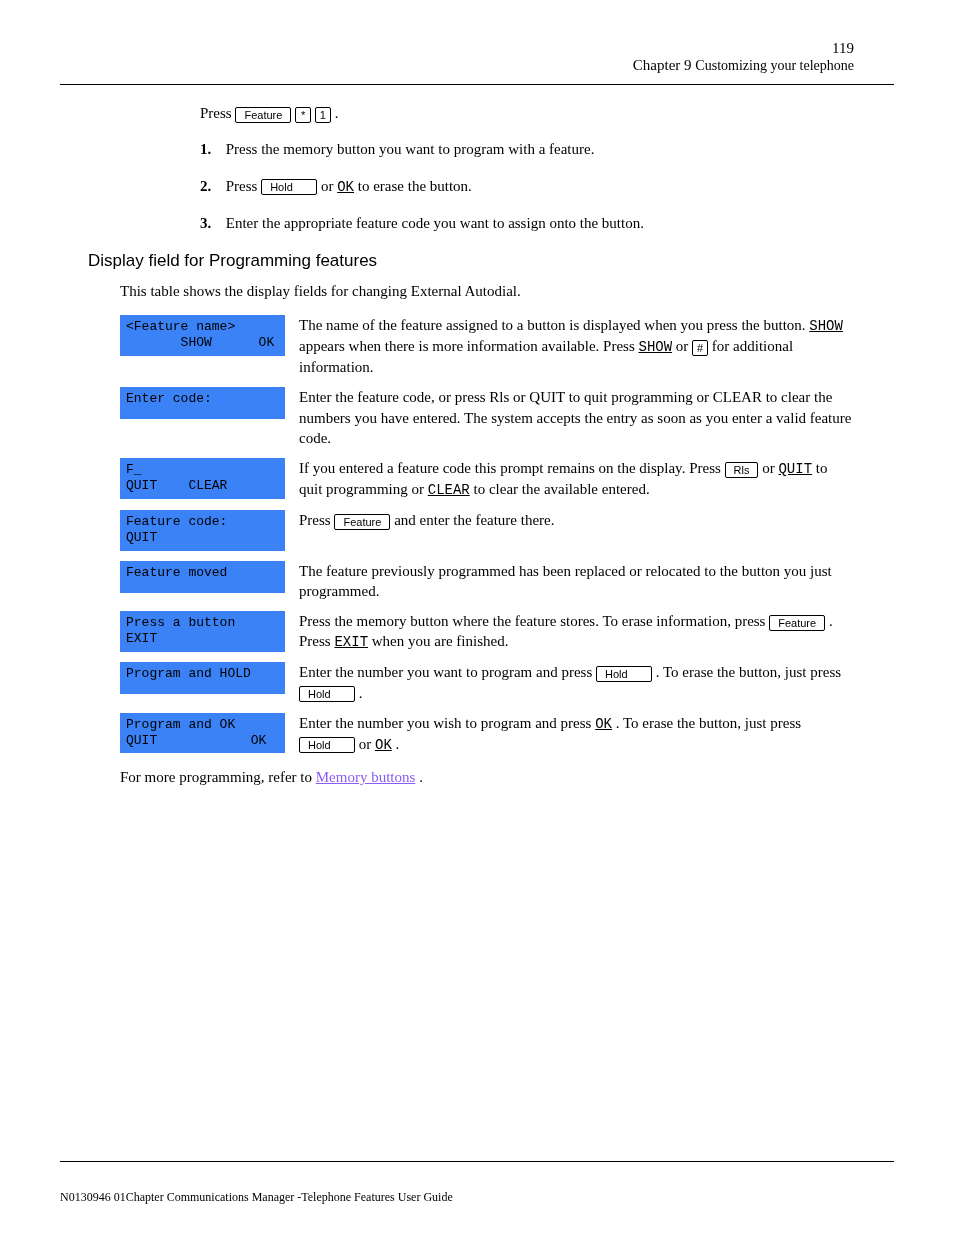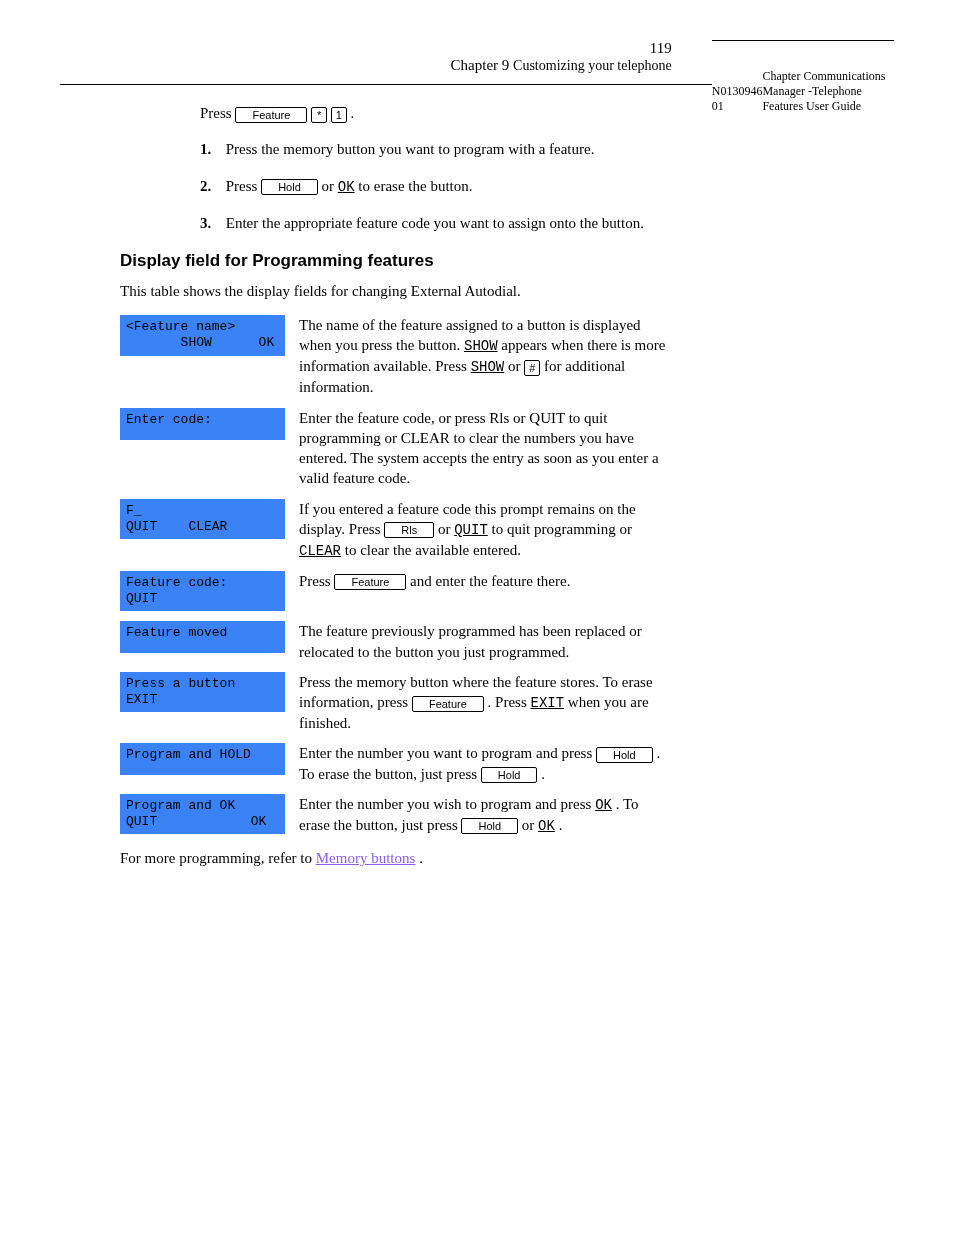--- a/index.html
+++ b/index.html
@@ -10,20 +10,21 @@
     background: #fff;
     margin: 0;
     padding: 0;
   }
   .page {
     width: 954px;
     margin: 0 auto;
     padding: 40px 60px 30px 60px;
     min-height: 1235px;
     display: flex;
+    flex-direction: column;
   }
   .content { flex: 1 1 auto; }
   .header-area {
     text-align: right;
     margin-bottom: 10px;
     padding-right: 40px;
   }
   .header-area .chapnum { font-size: 15px; }
   .header-area .chaptitle { font-size: 14px; }
   hr.rule {
@@ -35,21 +36,21 @@
     margin-left: 140px;
     margin-right: 60px;
     margin-bottom: 18px;
     font-size: 15px;
     line-height: 1.3;
   }
   .keybtn {
     display: inline-block;
     border: 1px solid #000;
     border-radius: 2px;
-    padding: 0 16px;
+    padding: 0 8px;
     font-family: Arial, Helvetica, sans-serif;
     font-size: 11px;
     line-height: 14px;
     height: 16px;
     vertical-align: middle;
     background: #fff;
   }
   .keybtn.wide { min-width: 56px; text-align: left; }
   .keybtn.sq { min-width: 16px; text-align: center; padding: 0 2px; }
   .softkey {
@@ -60,23 +61,23 @@
   }
   .step {
     margin-left: 140px;
     margin-right: 60px;
     margin-bottom: 16px;
     line-height: 1.35;
   }
   .step .num { font-weight: bold; display: inline-block; width: 22px; }
   .section-h2 {
     font-family: Arial, Helvetica, sans-serif;
-    font-weight: bold;
+    font-weight: normal;
     font-size: 17px;
-    margin-left: 60px;
+    margin-left: 28px;
     margin-top: 18px;
     margin-bottom: 10px;
   }
   .section-sub {
     margin-left: 60px;
     margin-right: 60px;
     margin-bottom: 14px;
     line-height: 1.35;
   }
   .row {
@@ -102,21 +103,21 @@
     font-size: 15px;
     line-height: 1.35;
   }
   .xref {
     color: #8b5cf6;
     text-decoration: underline;
     cursor: pointer;
   }
   .footer {
     display: flex;
-    justify-content: space-between;
+    justify-content: flex-start;
     align-items: flex-end;
     margin-top: auto;
     padding-top: 24px;
     font-size: 12px;
   }
   hr.footrule {
     border: none;
     border-top: 1px solid #000;
     margin: 0 0 4px 0;
   }

